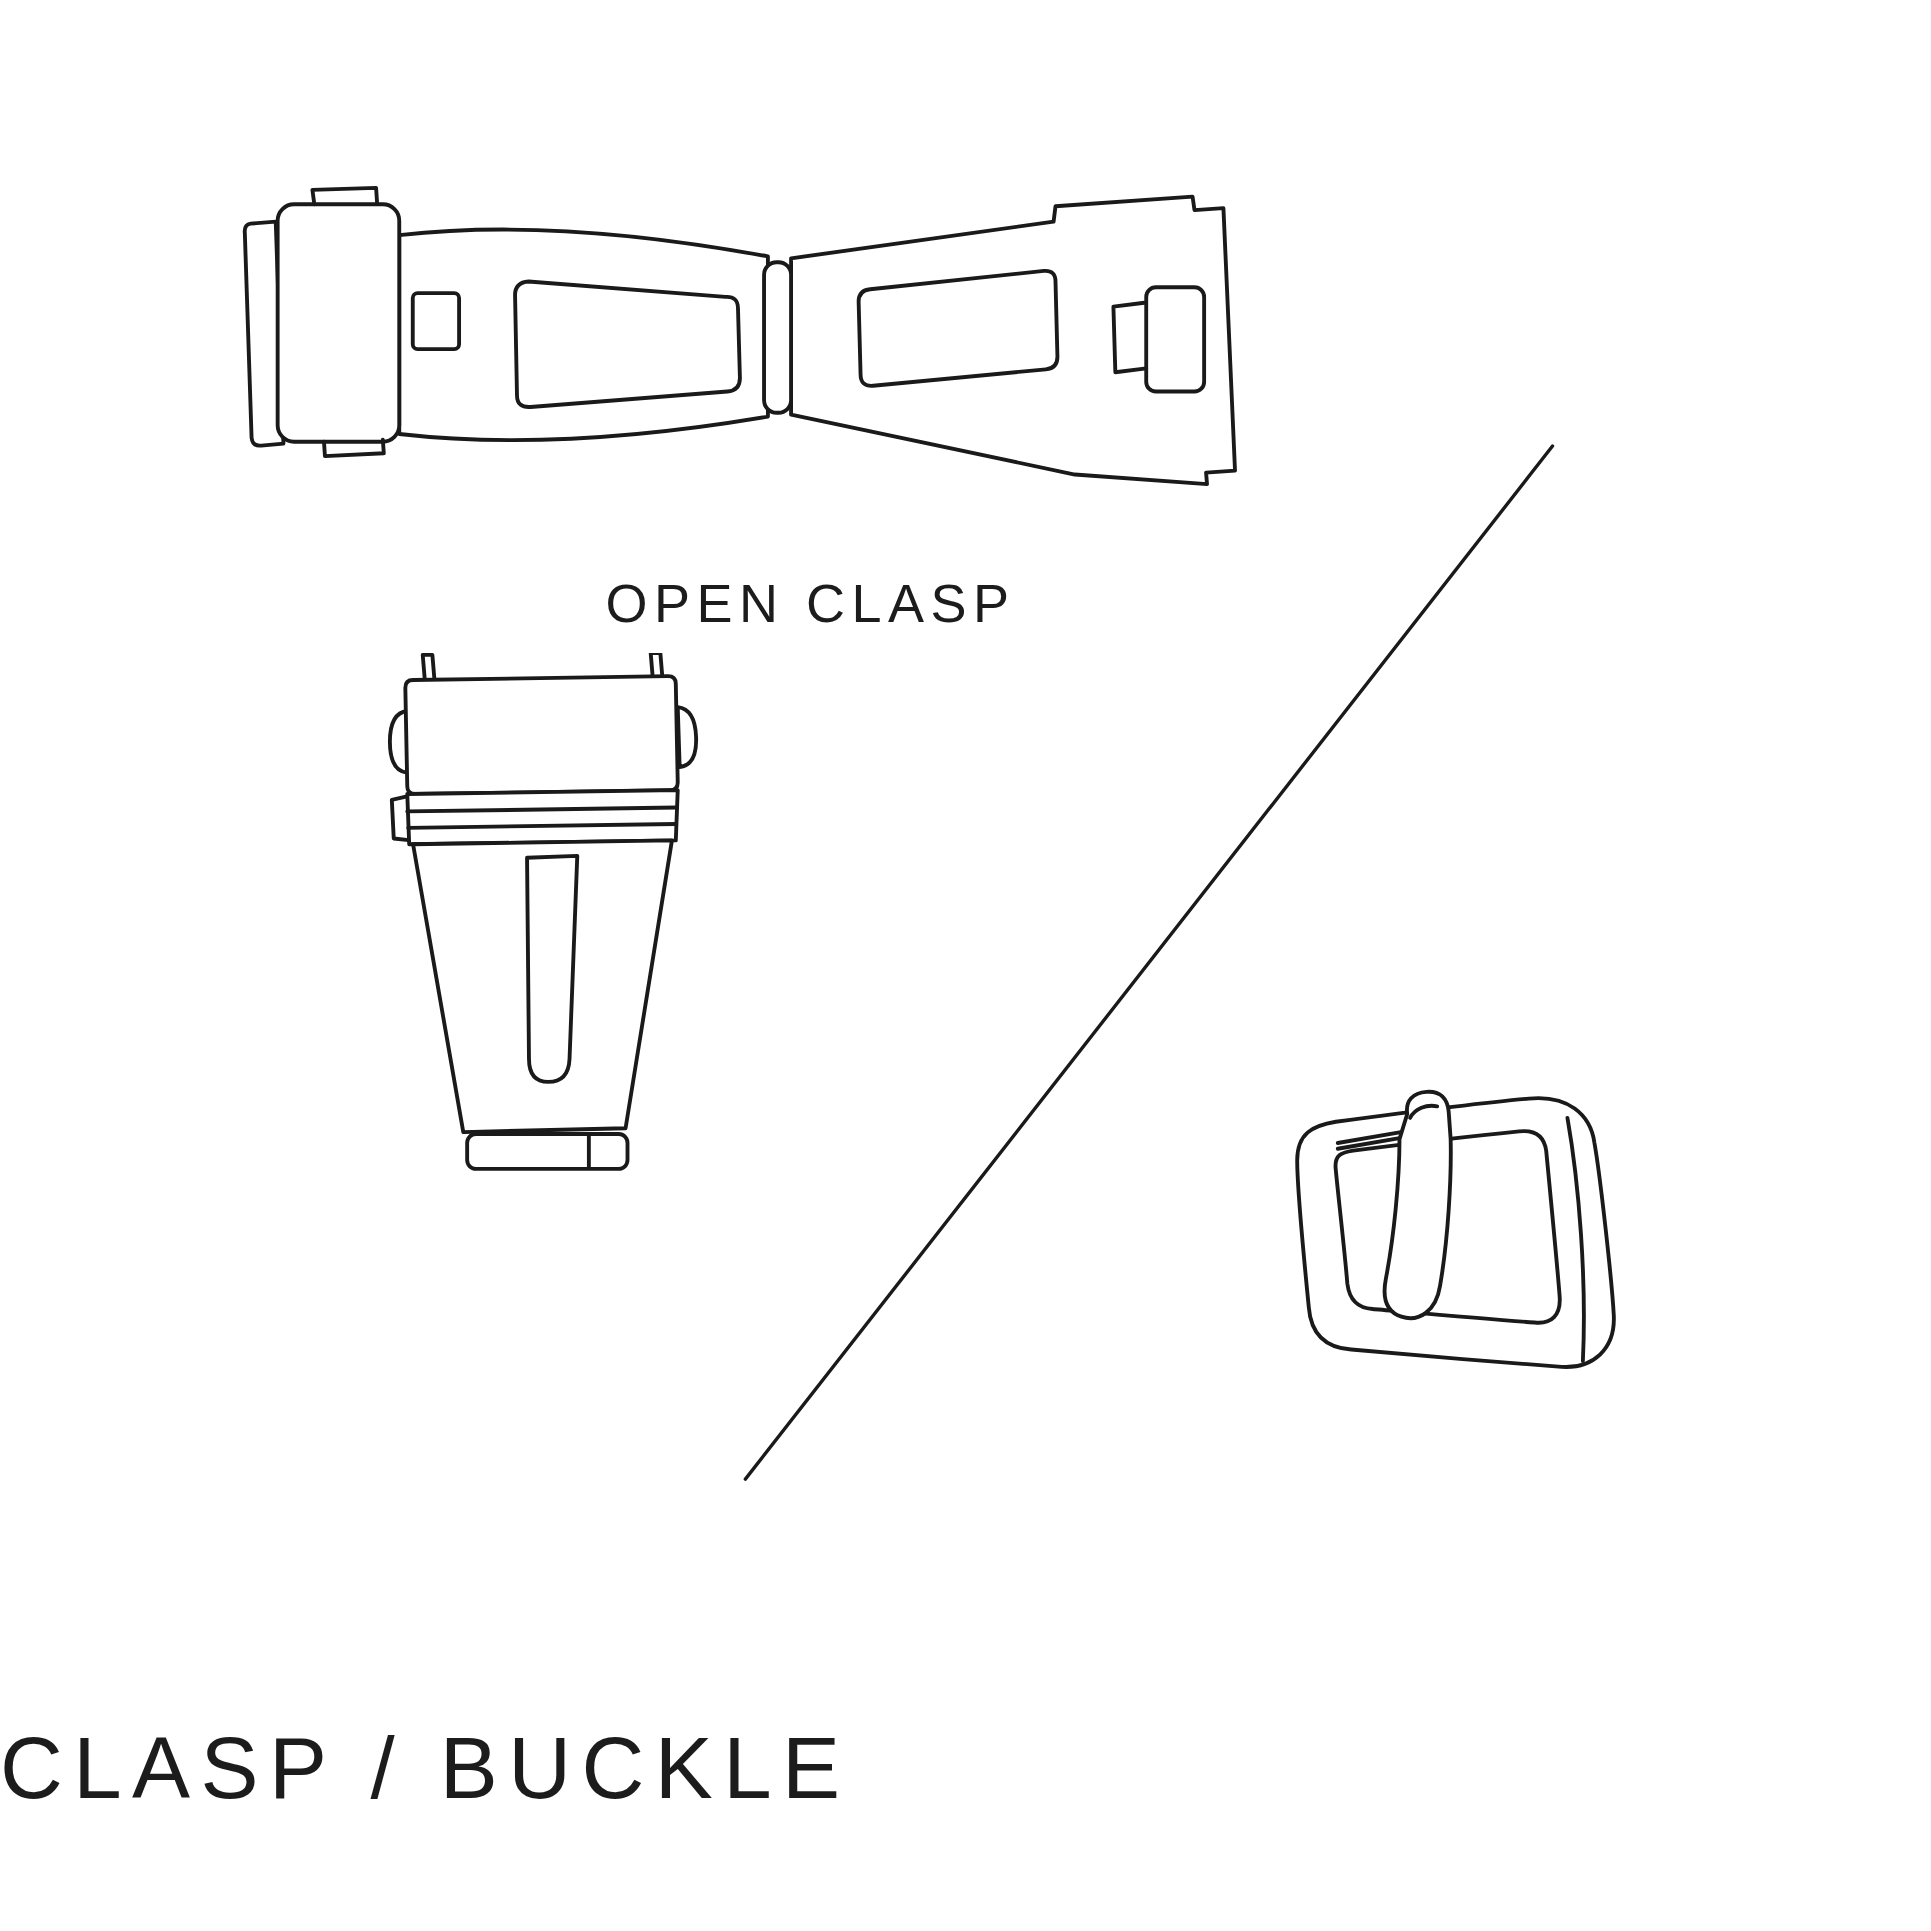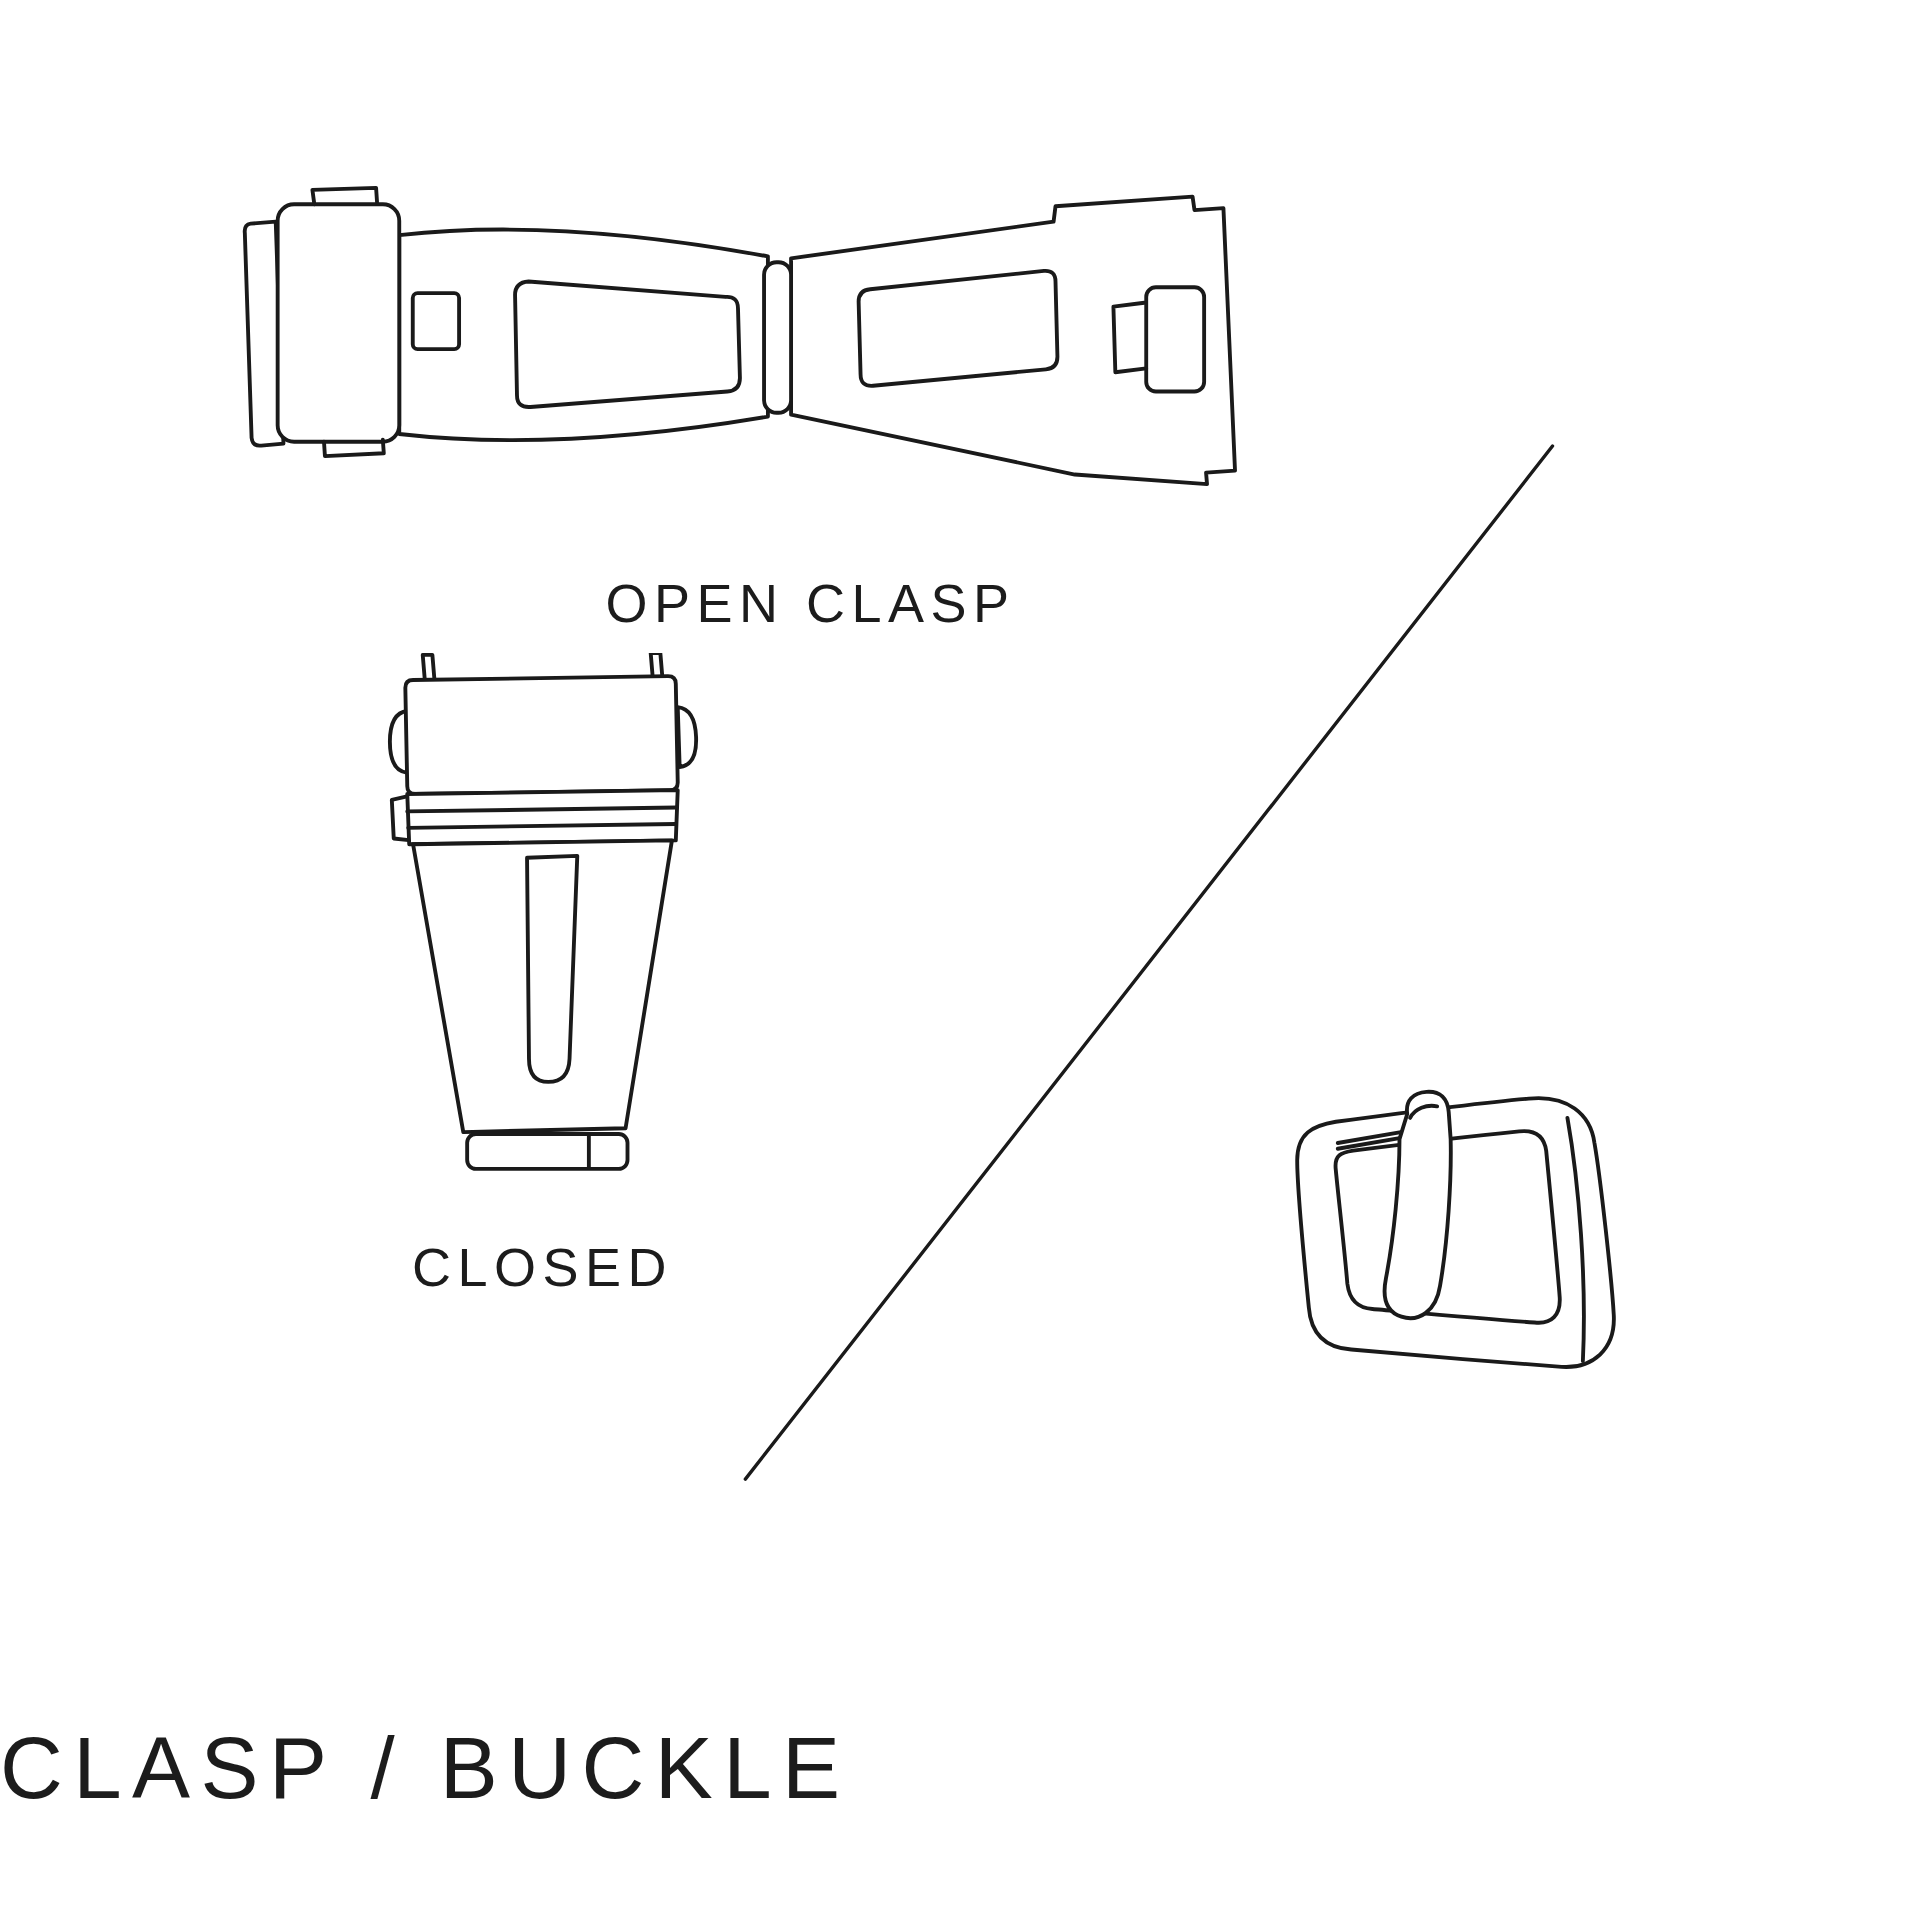--- a/index.html
+++ b/index.html
@@ -117,21 +117,20 @@
 
       <path class="s" d="M32,198 L300,194 L252,492 L84,496 Z"></path>
 
       <path class="l" d="M150,212 L202,210 L194,420 Q193,444 172,444 Q152,444 152,420 Z"></path>
 
       <rect class="s" x="88" y="498" width="166" height="36" rx="9"></rect>
       <path class="l" d="M214,499 L214,533"></path>
     </g>
   </svg>
 
-  <div class="label closed-label">CLOSED</div>
 
   <svg class="art separator-art" viewBox="0 0 2000 2000" xmlns="http://www.w3.org/2000/svg">
     <line class="thin" x1="1608" y1="462" x2="772" y2="1532"></line>
   </svg>
 
   <svg class="art buckle-art" viewBox="0 0 418 344" xmlns="http://www.w3.org/2000/svg">
     <g>
 
       <path class="s" d="M100,36 C160,28 252,16 300,12 C340,8 364,28 368,58 C374,92 386,200 388,236 C390,272 366,292 334,290 C278,286 160,276 116,272 C88,270 74,254 72,228 C68,188 60,104 60,76 C60,48 76,40 100,36 Z"></path>
 

